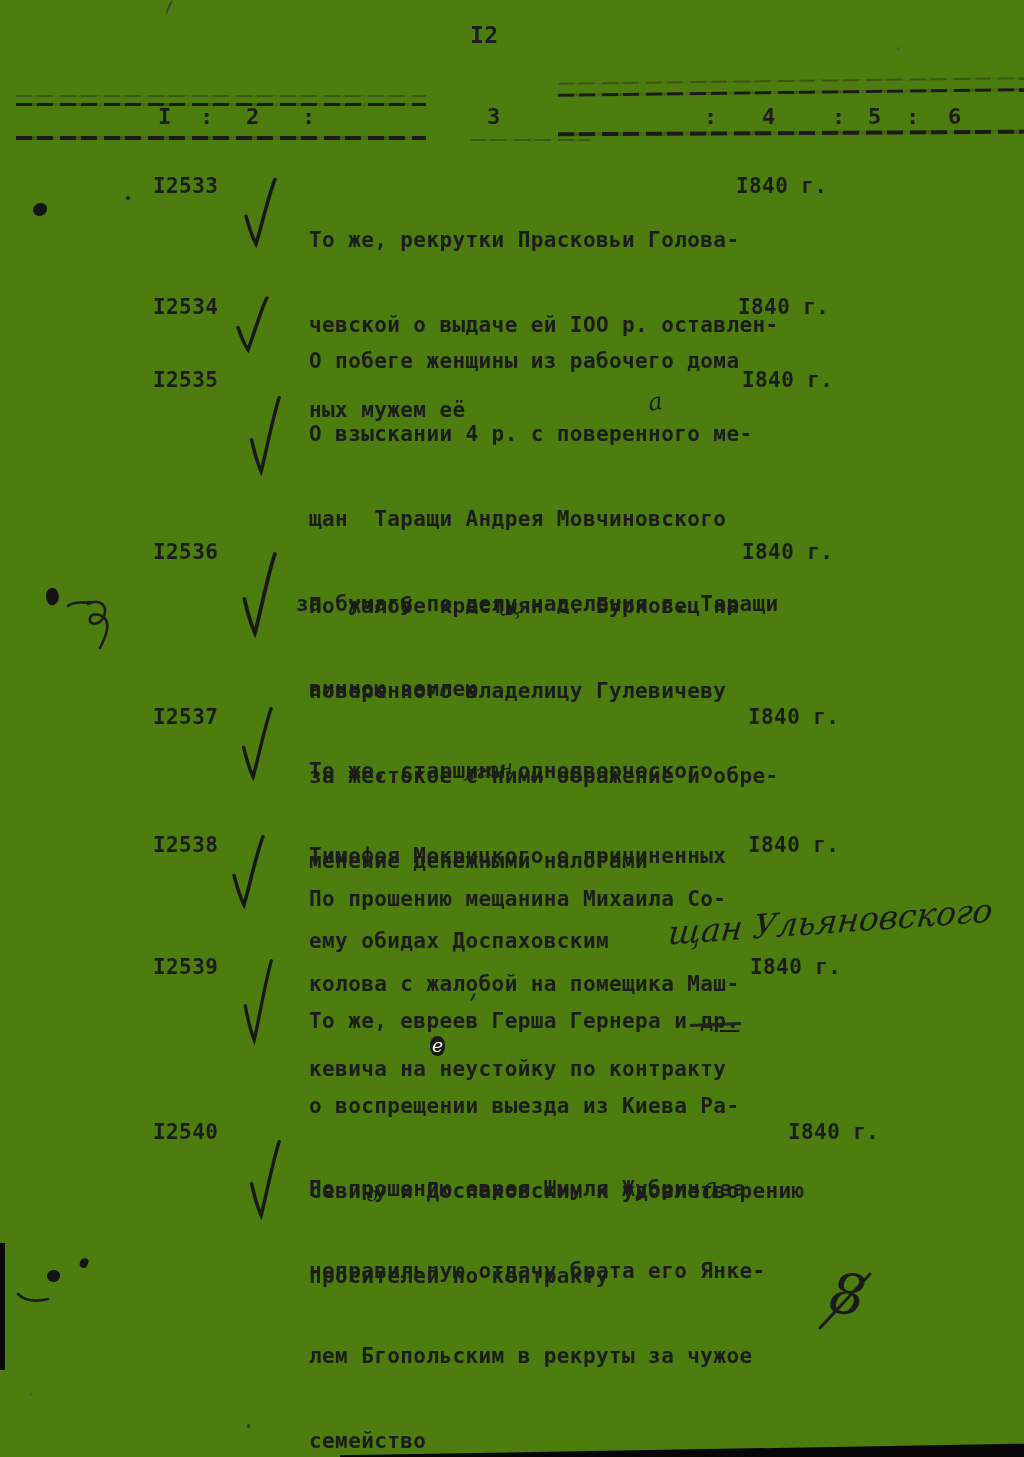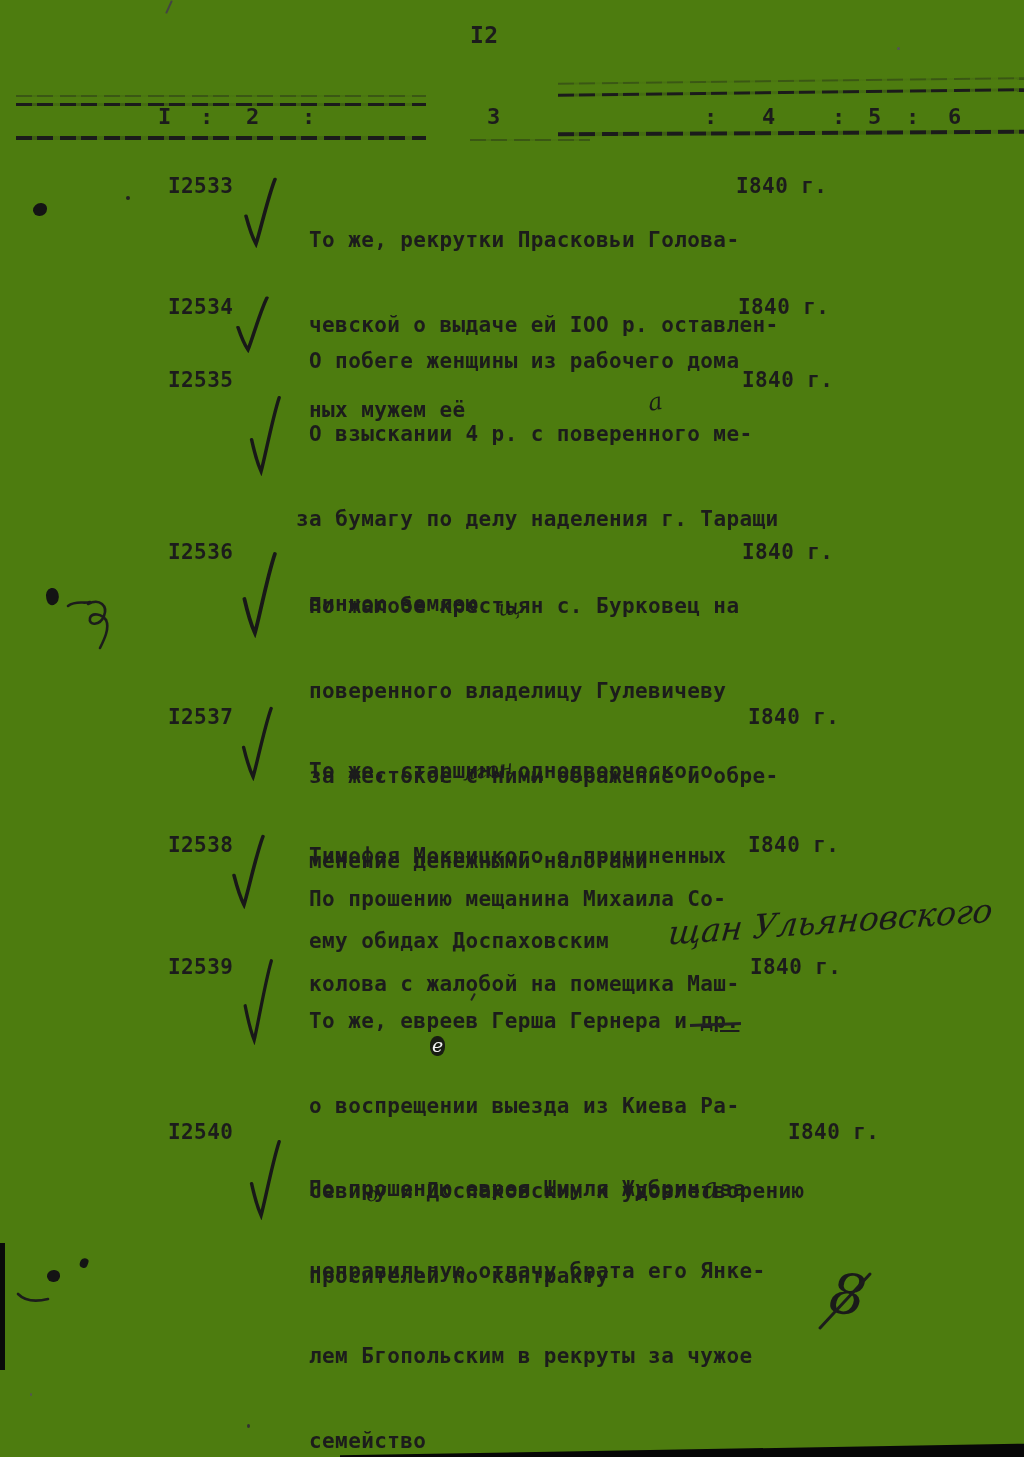--- a/index.html
+++ b/index.html
@@ -7,21 +7,21 @@
         font-family:"DejaVu Sans Mono",monospace;color:#1c1c1c;padding-left:40px;}
   .typed{font-family:"DejaVu Sans Mono",monospace;font-weight:700;font-size:21px;
          letter-spacing:0.4px;color:#1c1c1c;white-space:pre;}
   .pageno{position:absolute;left:470px;top:22px;font-size:23px;}
   
   .rule{position:absolute;background:repeating-linear-gradient(90deg,#1b1b1b 0 16px,rgba(27,27,27,.3) 16px 21px,#1b1b1b 21px 37px,rgba(27,27,27,.15) 37px 44px);}
   .rule.faint{opacity:.38;}
   .hcell{position:absolute;top:104px;font-size:22px;}
   
   .entry{position:absolute;left:0;width:1024px;}
-  .num{position:absolute;left:168px;top:0;}
+  .num{position:absolute;left:153px;top:0;}
   .txt{position:absolute;left:309px;top:0;}
   .txt .ln{line-height:37px;height:37px;}
   .year{position:absolute;top:0;}
   .check{position:absolute;fill:none;stroke:#181818;stroke-width:3.6;stroke-linecap:round;}
   .outdent{margin-left:-13px;}
   
   .hand{position:absolute;font-family:"DejaVu Serif",serif;font-style:italic;color:#1a1a1a;white-space:nowrap;}
   .hand-inline{font-family:"DejaVu Serif",serif;font-style:italic;font-size:29px;font-weight:400;
                display:inline-block;transform:rotate(-6deg) translateY(2px);margin:0 1px;}
   .struck{position:relative;display:inline-block;text-decoration:underline;}
@@ -96,20 +96,21 @@
     <div class="typed year" style="left:738px;">I840 г.</div>
   </div>
 
   <div class="entry" style="top:368px;">
     <div class="typed num">I2535</div>
     <svg class="check" style="left:244px;top:26px;" width="38" height="82" viewBox="0 0 40 90" preserveAspectRatio="none">
         <path d="M8 50 C11 64 15 78 18 85 C22 70 30 26 37 4"></path>
       </svg>
     <div class="typed txt">
       <div class="ln">О взыскании 4 р. с поверенного ме-</div>
+      <div class="ln">щан  Таращи Андрея Мовчиновского</div>
       <div class="ln outdent">за бумагу по делу наделения г. Таращи</div>
       <div class="ln">винною землею</div>
     </div>
     <div class="typed year" style="left:742px;">I840 г.</div>
   </div>
   <div class="hand" style="left:648px;top:388px;font-size:24px;transform:rotate(-10deg);">а</div>
 
   <div class="entry" style="top:540px;">
     <div class="typed num">I2536</div>
     <svg class="check" style="left:236px;top:10px;" width="42" height="88" viewBox="0 0 40 90" preserveAspectRatio="none">
@@ -140,20 +141,21 @@
   <div class="hand" style="left:462px;top:758px;font-size:20px;transform:rotate(-8deg);letter-spacing:1px;">лгон</div>
 
   <div class="entry" style="top:833px;">
     <div class="typed num">I2538</div>
     <svg class="check" style="left:226px;top:0;" width="40" height="76" viewBox="0 0 40 90" preserveAspectRatio="none">
         <path d="M8 50 C11 64 15 78 18 85 C22 70 30 26 37 4"></path>
       </svg>
     <div class="typed txt">
       <div class="ln">По прошению мещанина Михаила Со-</div>
       <div class="ln">колова с жалобой на помещика Маш-</div>
+      <div class="ln">кевича на неустойку по контракту</div>
     </div>
     <div class="typed year" style="left:748px;">I840 г.</div>
   </div>
   <div class="hand" style="left:668px;top:902px;font-size:33px;transform:rotate(-4deg) skewX(-10deg);">щан Ульяновского</div>
 
   <div class="entry" style="top:955px;">
     <div class="typed num">I2539</div>
     <svg class="check" style="left:238px;top:2px;" width="36" height="88" viewBox="0 0 40 90" preserveAspectRatio="none">
         <path d="M8 50 C11 64 15 78 18 85 C22 70 30 26 37 4"></path>
       </svg>

